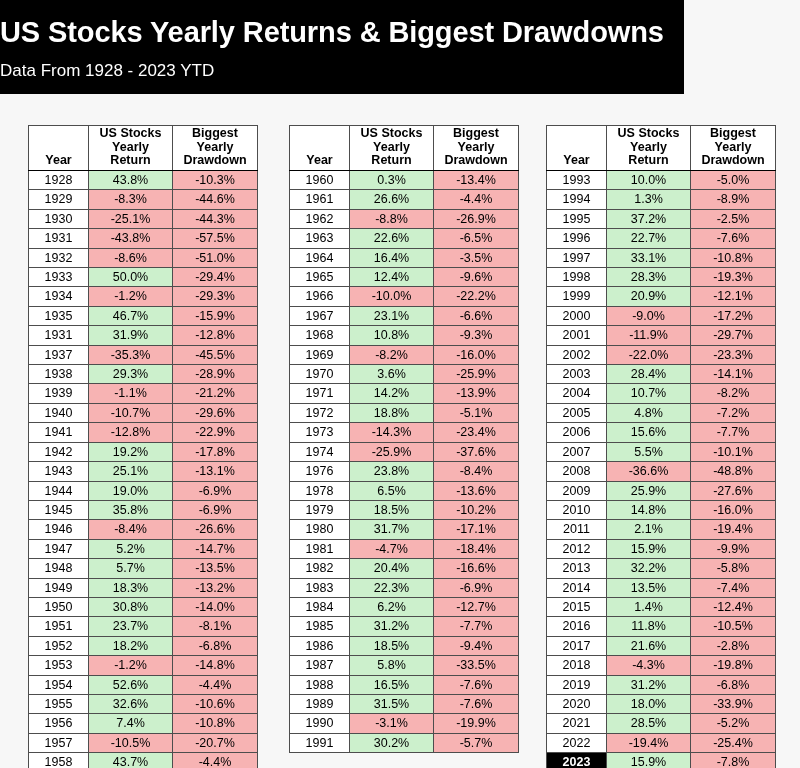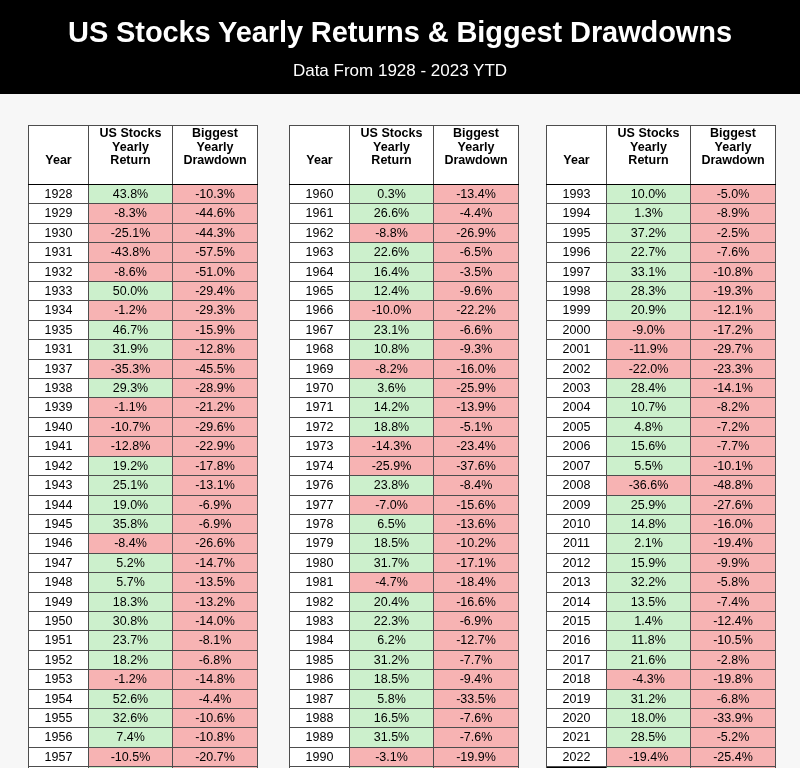--- a/index.html
+++ b/index.html
@@ -10,27 +10,27 @@
   body {
     width: 800px;
     height: 768px;
     background: #f7f7f7;
     font-family: "Liberation Sans", sans-serif;
     overflow: hidden;
   }
 
   
   .banner {
-    width: 800px;
+    width: 684px;
     height: 94px;
     background: #000000;
     color: #ffffff;
     display: flex;
     flex-direction: column;
-    align-items: center;
+    align-items: flex-start;
     justify-content: center;
     box-sizing: border-box;
     padding-top: 4px;
   }
   .banner-title {
     font-size: 29px;
     font-weight: bold;
     letter-spacing: -0.1px;
     line-height: 1.08;
     white-space: nowrap;
@@ -83,21 +83,21 @@
   col.c-ret  { width: 84px; }
   col.c-dd   { width: 85px; }
 
   
   table.grid thead th {
     font-weight: bold;
     font-size: 12.5px;
     height: 42px;
     line-height: 13.6px;
     vertical-align: bottom;
-    padding-bottom: 16px;
+    padding-bottom: 2px;
     background: #ffffff;
     border-bottom: 1px solid #000000;
   }
   table.grid thead th.head-year {
     vertical-align: bottom;
   }
 
   
   td.pos { background: #ccf0cc; }
   td.neg { background: #f7b3b3; }
@@ -401,25 +401,20 @@
             <td class="year">1974</td>
             <td class="neg">-25.9%</td>
             <td class="neg">-37.6%</td>
           </tr>
           <tr>
             <td class="year">1976</td>
             <td class="pos">23.8%</td>
             <td class="neg">-8.4%</td>
           </tr>
           <tr>
-            <td class="year">1977</td>
-            <td class="neg">-7.0%</td>
-            <td class="neg">-15.6%</td>
-          </tr>
-          <tr>
             <td class="year">1978</td>
             <td class="pos">6.5%</td>
             <td class="neg">-13.6%</td>
           </tr>
           <tr>
             <td class="year">1979</td>
             <td class="pos">18.5%</td>
             <td class="neg">-10.2%</td>
           </tr>
           <tr>

